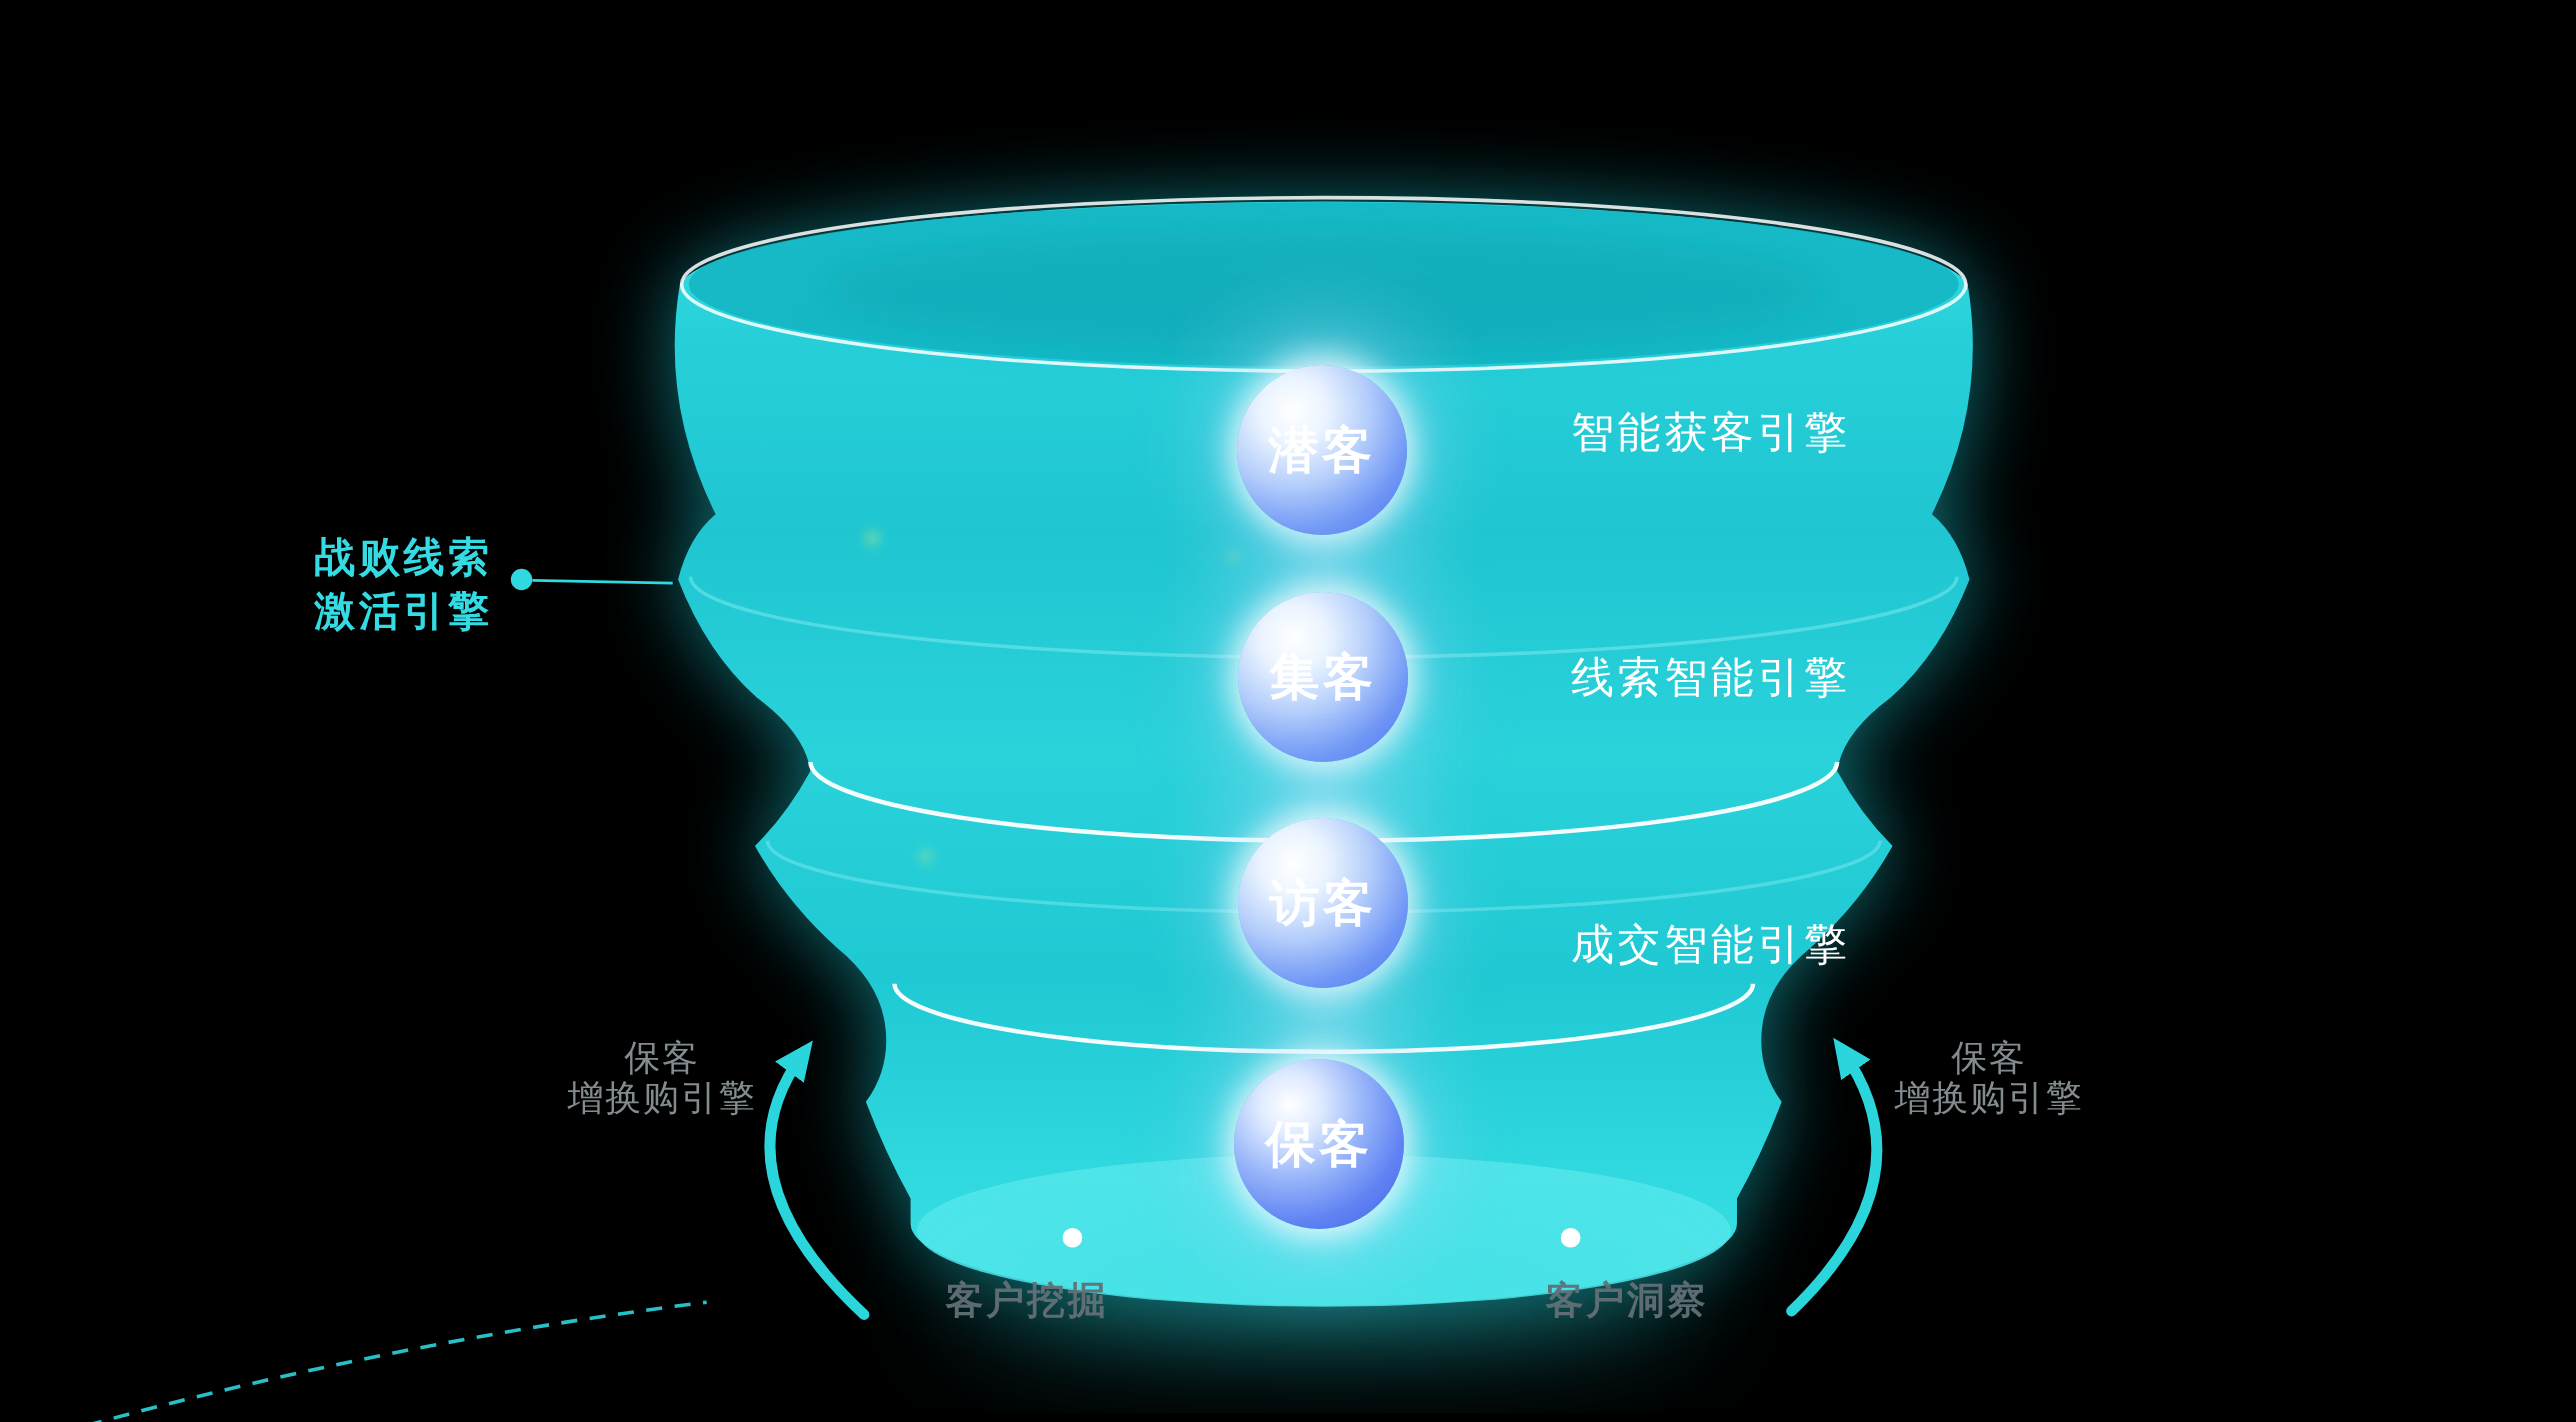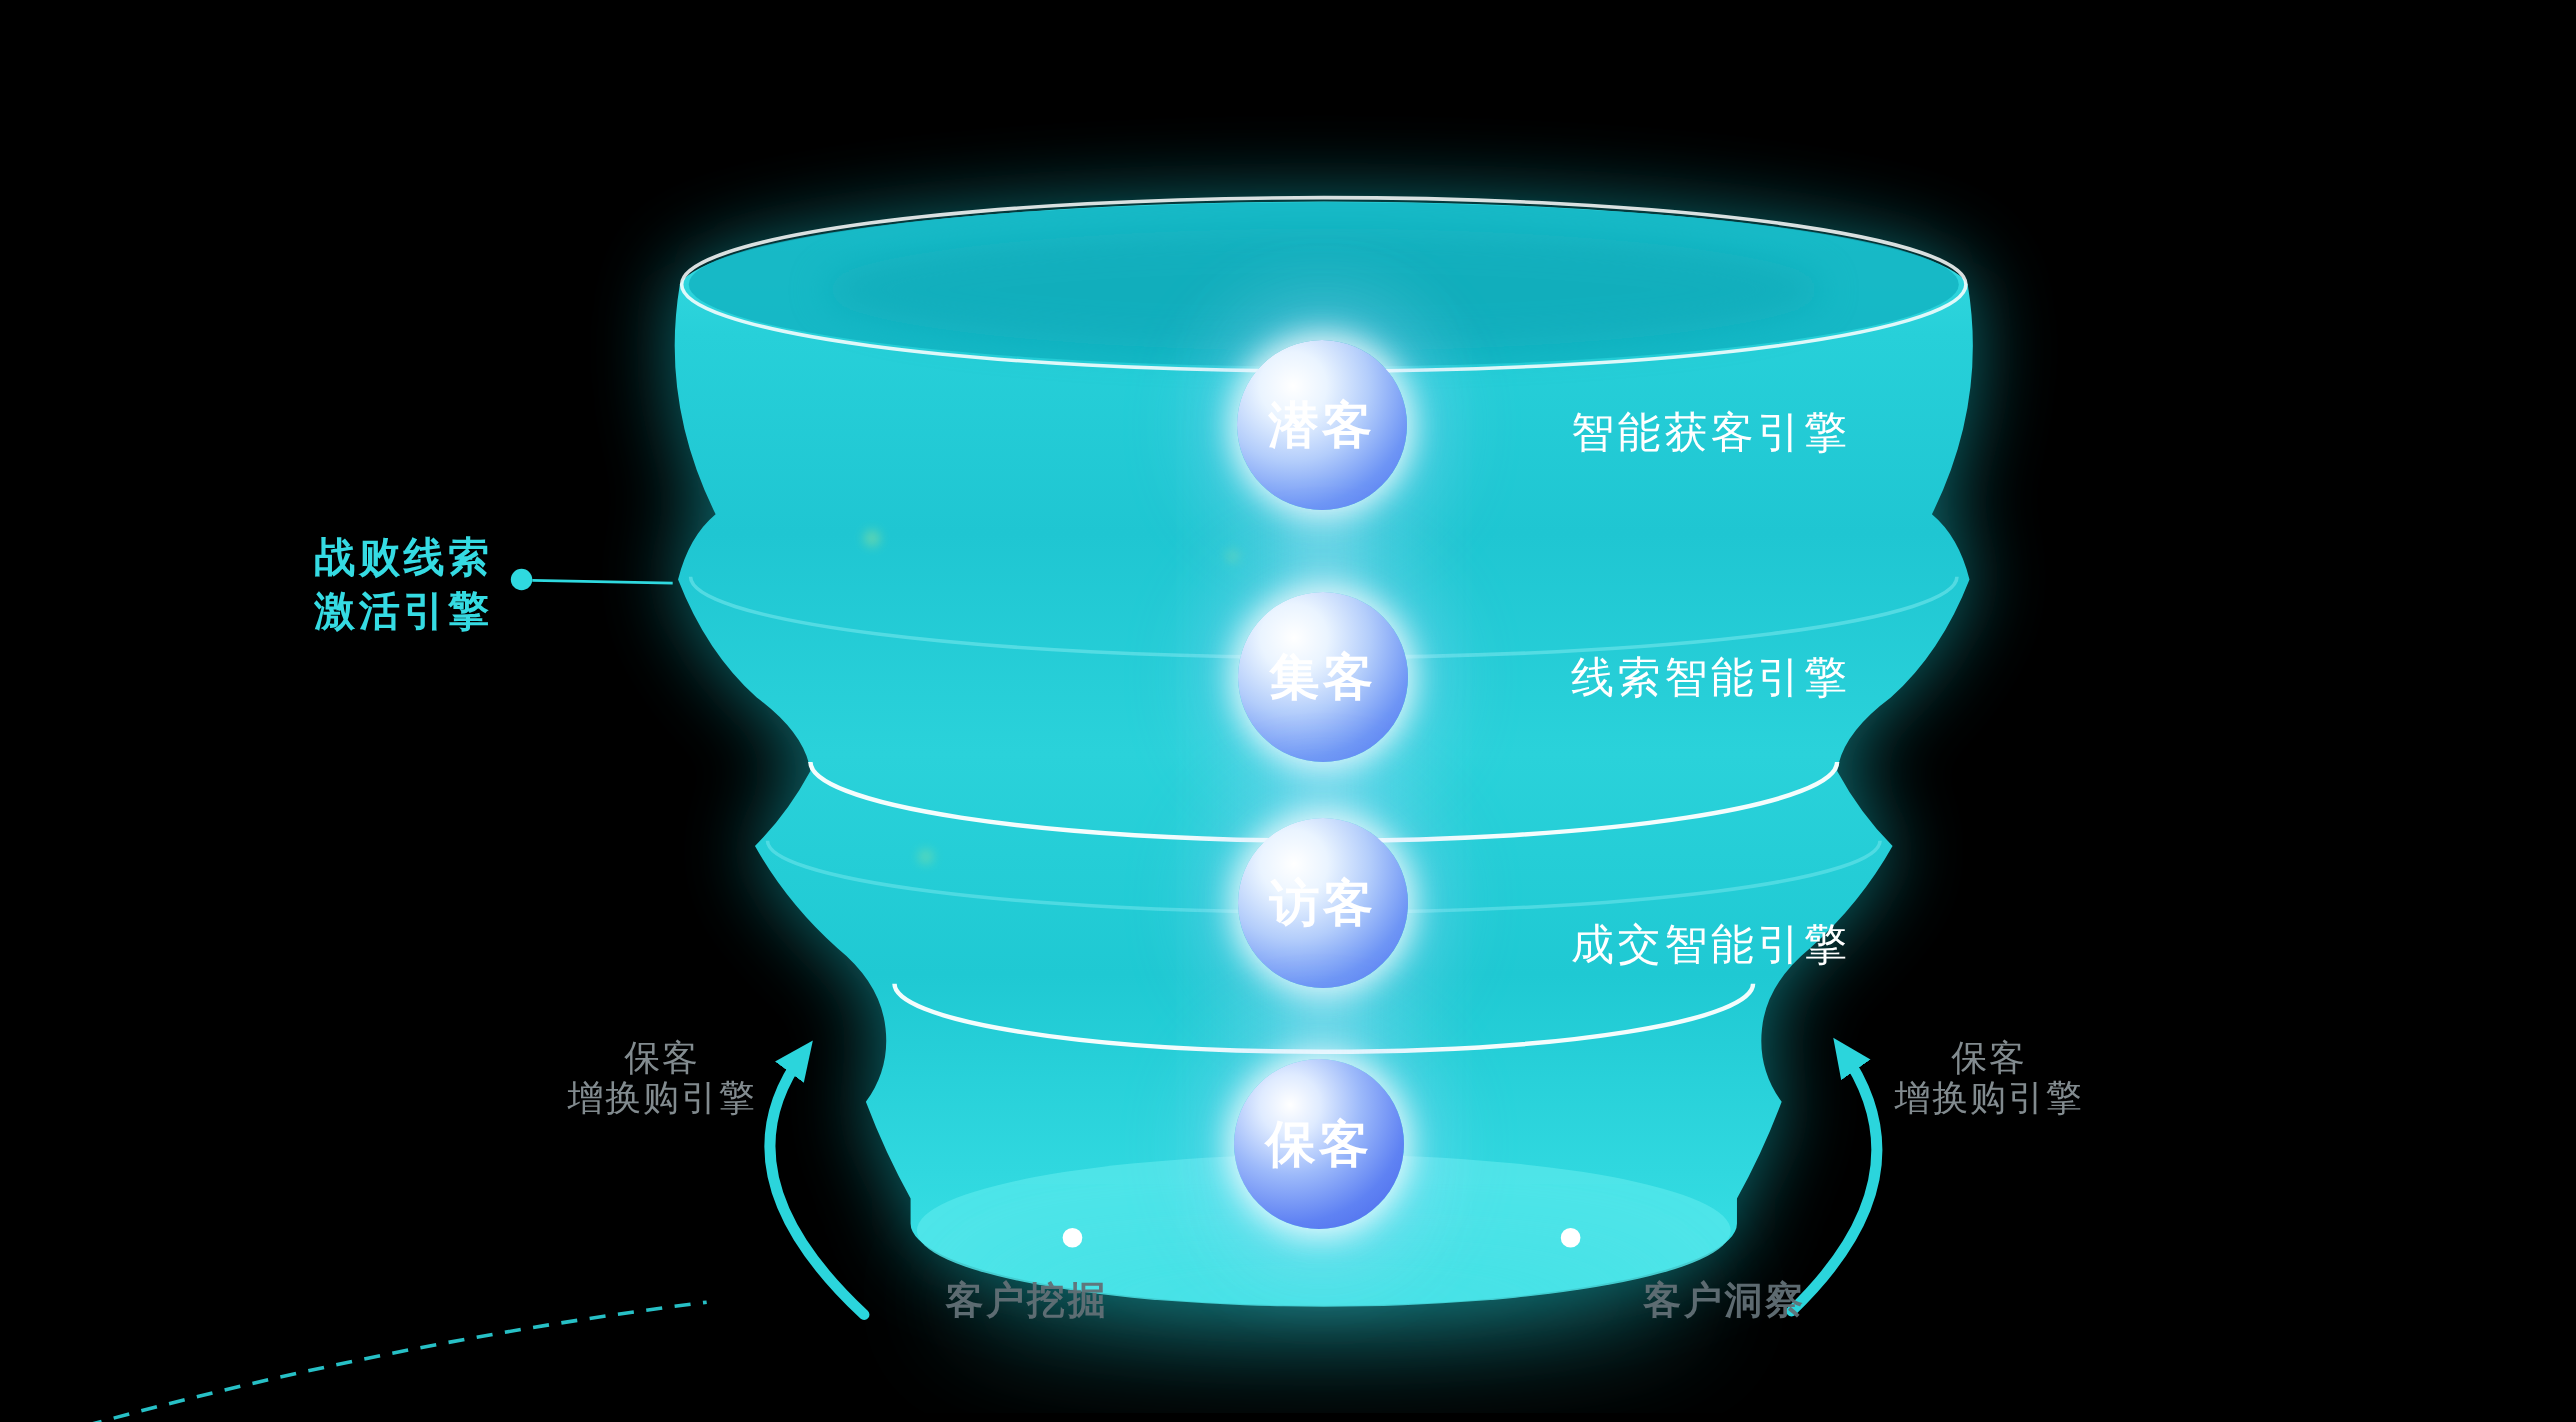--- a/index.html
+++ b/index.html
@@ -12,21 +12,21 @@
   }
   #funnel-svg{position:absolute;left:0;top:0;}
 
   .badge{
     position:absolute;width:170px;height:170px;border-radius:50%;
     display:flex;align-items:center;justify-content:center;
     background:radial-gradient(circle at 33% 27%, #ffffff 0%, #eaf4ff 20%, #b3cdfb 45%, #6e95f5 72%, #4a6ff0 100%);
     box-shadow:0 0 30px 7.2px rgba(255,255,255,0.8), 0 0 85px 25px rgba(150,210,255,0.45);
     color:#ffffff;font-size:50px;font-weight:700;letter-spacing:3.6px;
   }
-  .badge-0{left:1237px;top:340px;}
+  .badge-0{left:1237px;top:365px;}
   .badge-1{left:1238px;top:592px;}
   .badge-2{left:1238px;top:818px;}
   .badge-3{left:1234px;top:1059px;background:radial-gradient(circle at 33% 27%, #ffffff 0%, #dfeBFF 18%, #9cb9fa 42%, #5f82f3 70%, #4463ea 100%);}
 
   .engine{
     position:absolute;color:#ffffff;font-size:43px;font-weight:400;letter-spacing:3.6px;white-space:nowrap;
   }
   .engine-0{left:1571px;top:404px;}
   .engine-1{left:1571px;top:649px;}
   .engine-2{left:1571px;top:916px;}
@@ -41,21 +41,21 @@
     color:rgba(162,174,179,0.8);font-size:36px;line-height:40px;font-weight:500;letter-spacing:1.8px;
   }
   .side-left{left:474px;top:1038px;}
   .side-right{left:1801px;top:1038px;}
 
   .bottom-label{
     position:absolute;width:358px;text-align:center;
     color:rgba(98,112,118,0.95);font-size:38px;font-weight:600;letter-spacing:2.7px;
   }
   .bottom-left{left:848px;top:1275px;}
-  .bottom-right{left:1448px;top:1275px;text-align:right;}
+  .bottom-right{left:1448px;top:1275px;}
 </style>
 </head>
 <body>
 
 <div id="canvas">
 
   <svg id="funnel-svg" width="2576" height="1422" viewBox="0 0 2880 1590">
     <defs>
       <linearGradient id="funnelGrad" x1="0" y1="0" x2="0" y2="1">
         <stop offset="0" stop-color="#3adde3"></stop>

